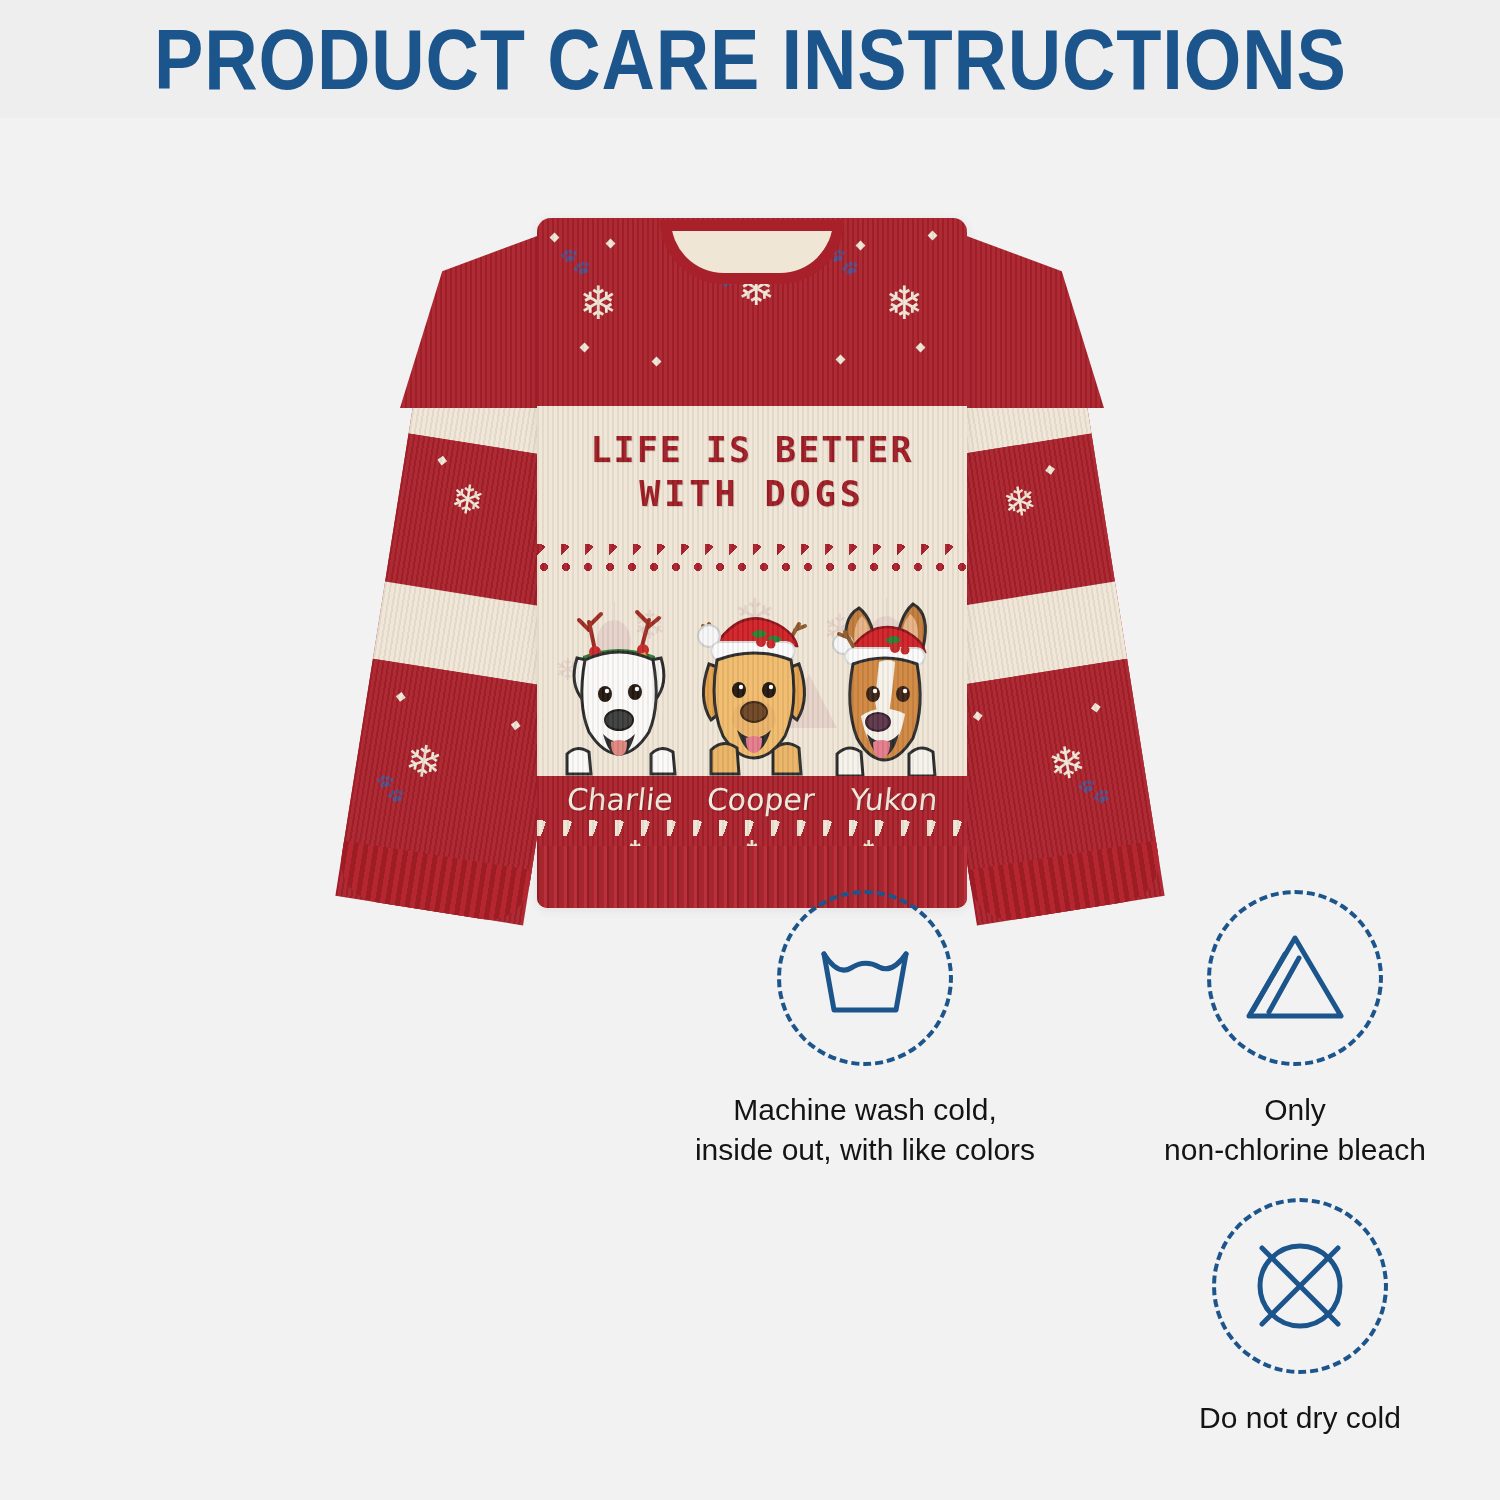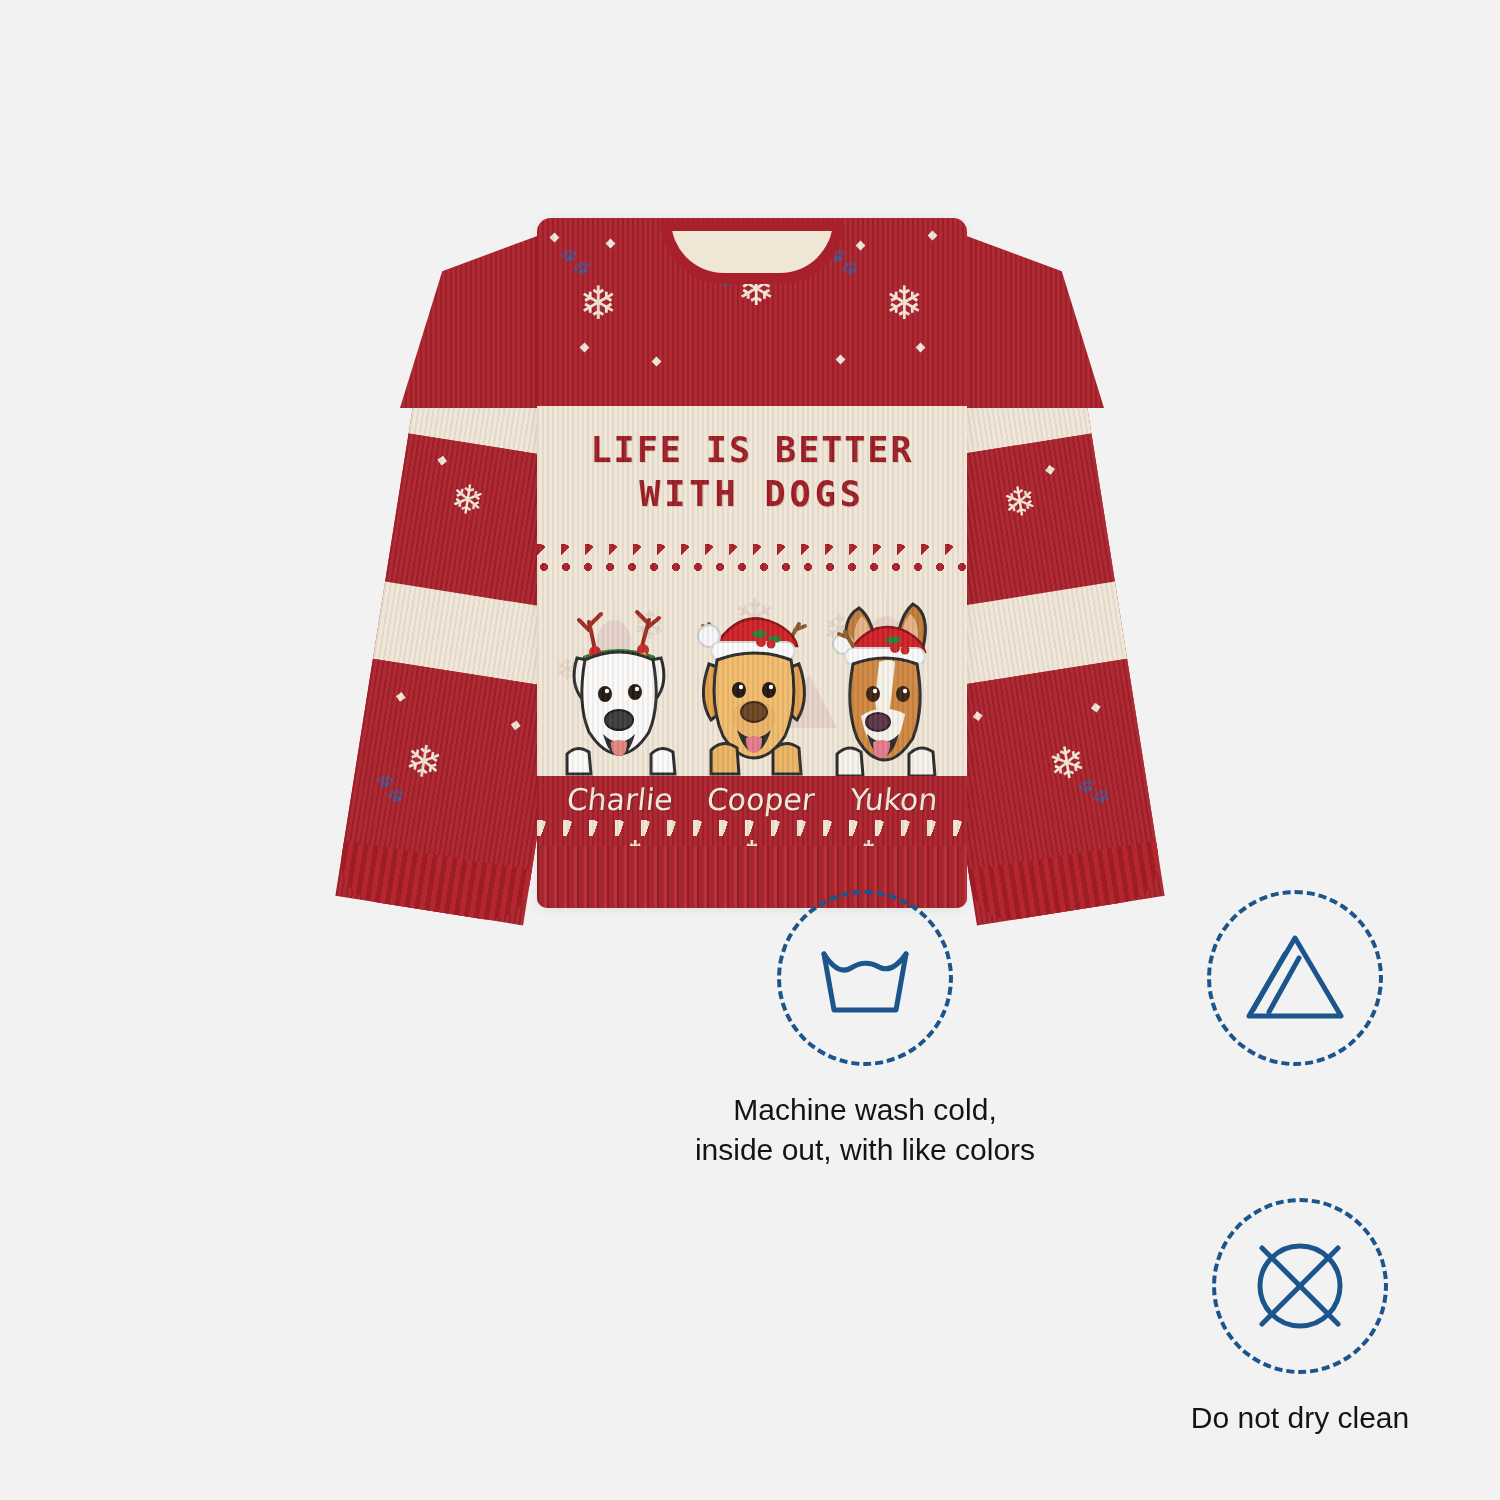--- a/index.html
+++ b/index.html
@@ -235,20 +235,23 @@
     line-height:40px;
     font-family:"Liberation Sans", sans-serif;
     white-space:pre-line;
   }
 </style>
 </head>
 <body>
 
 <div class="page">
 
+  <div class="header">
+    <div class="header-title">PRODUCT CARE INSTRUCTIONS</div>
+  </div>
 
   <div class="sweater-stage">
 
     <div class="sleeve sleeve-l">
       <div class="sl-band sl-cream" style="top:0;height:92px;"></div>
       <div class="sl-band sl-red" style="top:92px;height:150px;"></div>
       <div class="sl-band sl-cream" style="top:242px;height:78px;"></div>
       <div class="sl-band sl-red" style="top:320px;height:240px;"></div>
       <div class="yoke-flake" style="left:52px;top:128px;font-size:40px;">❄</div>
       <div class="yoke-flake" style="left:48px;top:392px;font-size:44px;">❄</div>
@@ -474,33 +477,35 @@
       </div>
 
       <div class="care-item">
         <div class="icon-circle">
           <svg width="108" height="100" viewBox="0 0 108 100">
             <path d="M54 10 L100 88 L8 88 Z" fill="none" stroke="#1b558c" stroke-width="5" stroke-linejoin="round"></path>
             <path d="M44 26 L12 82" fill="none" stroke="#1b558c" stroke-width="5" stroke-linecap="round"></path>
             <path d="M58 30 L28 84" fill="none" stroke="#1b558c" stroke-width="5" stroke-linecap="round"></path>
           </svg>
         </div>
+        <div class="care-label">Only
+non-chlorine bleach</div>
       </div>
 
     </div>
 
     <div class="care-row row2">
 
 
       <div class="care-item">
         <div class="icon-circle">
           <svg width="104" height="104" viewBox="0 0 104 104">
             <circle cx="52" cy="52" r="40" fill="none" stroke="#1b558c" stroke-width="5"></circle>
             <path d="M14 14 L90 90" stroke="#1b558c" stroke-width="5" stroke-linecap="round"></path>
             <path d="M90 14 L14 90" stroke="#1b558c" stroke-width="5" stroke-linecap="round"></path>
           </svg>
         </div>
-        <div class="care-label">Do not dry clean</div>
+        <div class="care-label">Do not dry cold</div>
       </div>
     </div>
   </div>
 
 </div>
 
 </body></html>

